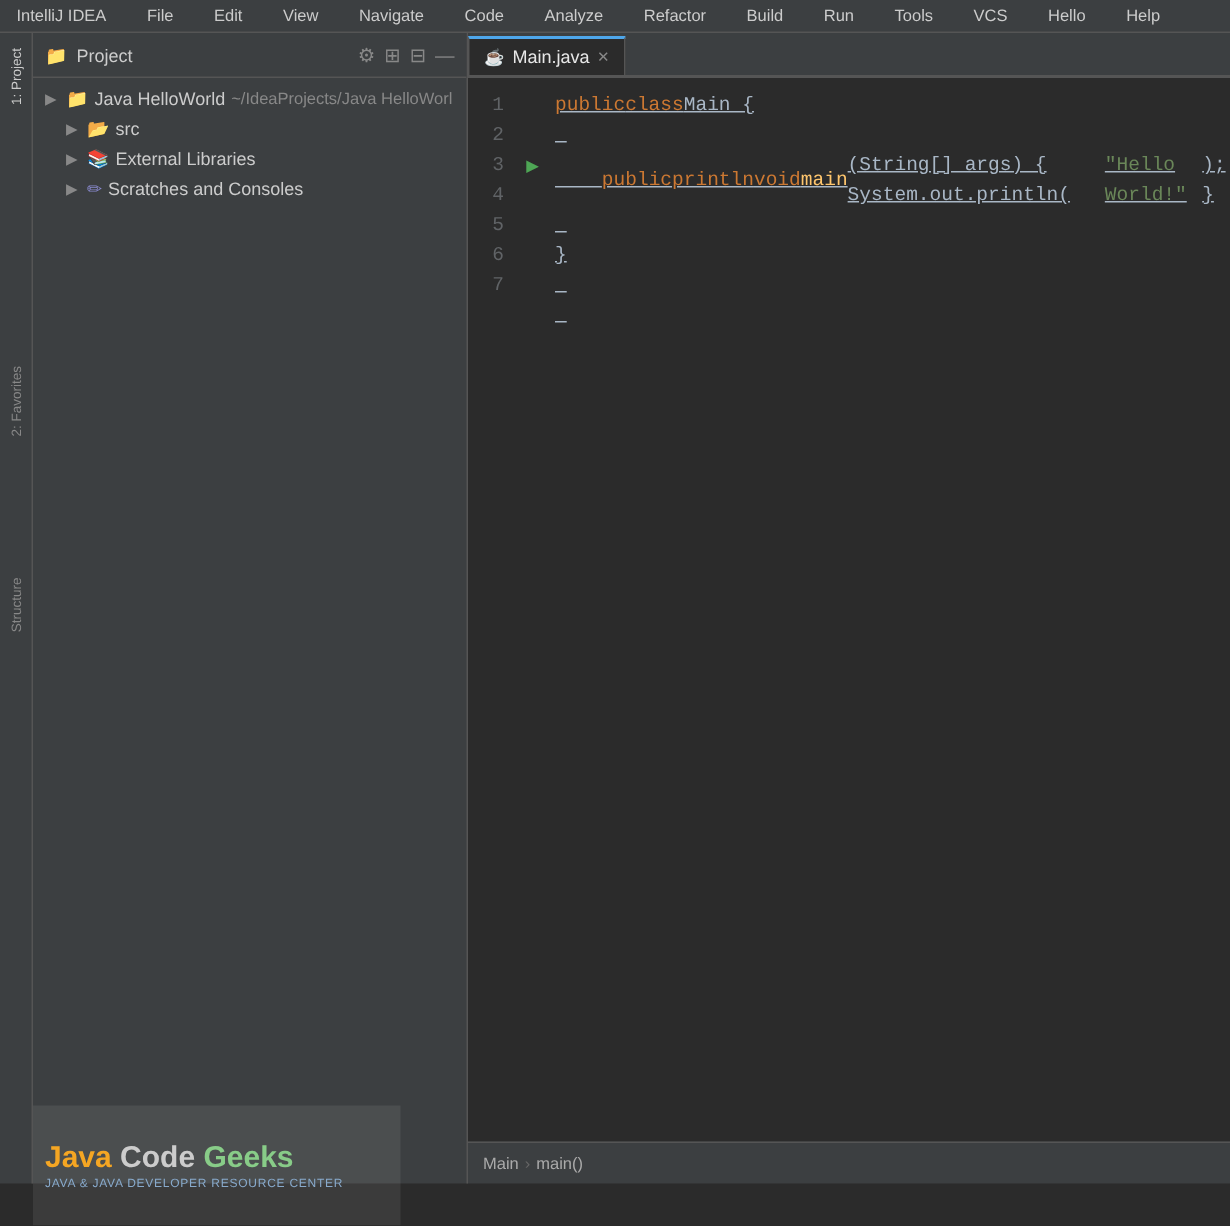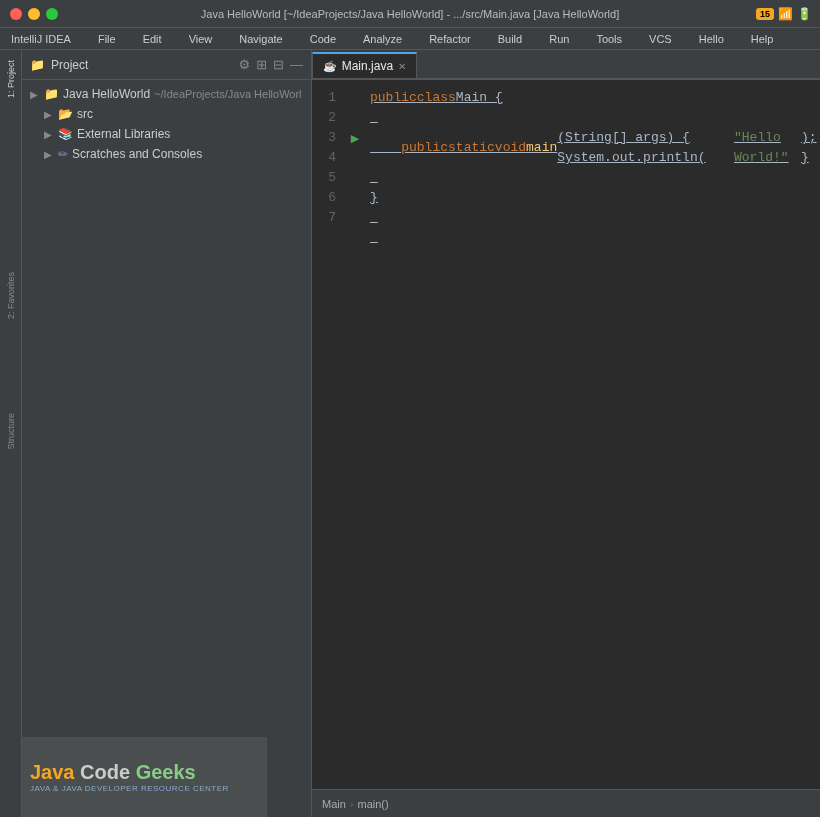--- a/index.html
+++ b/index.html
@@ -320,33 +320,20 @@
       font-size: 8px;
       color: #88aacc;
       letter-spacing: 0.5px;
     }
   </style>
 </head>
 <body>
 
 <div style="position:relative; width:820px; height:817px; overflow:hidden;">
 
-  <div class="title-bar">
-    <div class="traffic-lights">
-      <div class="traffic-light tl-close"></div>
-      <div class="traffic-light tl-minimize"></div>
-      <div class="traffic-light tl-maximize"></div>
-    </div>
-    <span class="title-bar-title">Java HelloWorld [~/IdeaProjects/Java HelloWorld] - .../src/Main.java [Java HelloWorld]</span>
-    <div class="title-bar-right">
-      <span class="title-bar-badge">15</span>
-      <span class="title-bar-icon">📶</span>
-      <span class="title-bar-icon">🔋</span>
-    </div>
-  </div>
 
   <div class="menu-bar">
     <span class="menu-item">IntelliJ IDEA</span>
     <span class="menu-item">File</span>
     <span class="menu-item">Edit</span>
     <span class="menu-item">View</span>
     <span class="menu-item">Navigate</span>
     <span class="menu-item">Code</span>
     <span class="menu-item">Analyze</span>
     <span class="menu-item">Refactor</span>
@@ -443,21 +430,21 @@
             <span class="kw-public">public </span>
             <span class="kw-class">class </span>
             <span class="code-plain">Main {</span>
           </div>
 
           <div class="code-line">&nbsp;</div>
 
           <div class="code-line">
             <span class="code-plain">&nbsp;&nbsp;&nbsp;&nbsp;</span>
             <span class="kw-public">public </span>
-            <span class="kw-static">static </span>
+            <span class="kw-static">println </span>
             <span class="kw-void">void </span>
             <span class="method-name">main</span>
             <span class="code-plain">(String[] args) { System.out.println(</span>
             <span class="string-literal">"Hello World!"</span>
             <span class="code-plain">); }</span>
           </div>
 
           <div class="code-line">&nbsp;</div>
 
           <div class="code-line">

